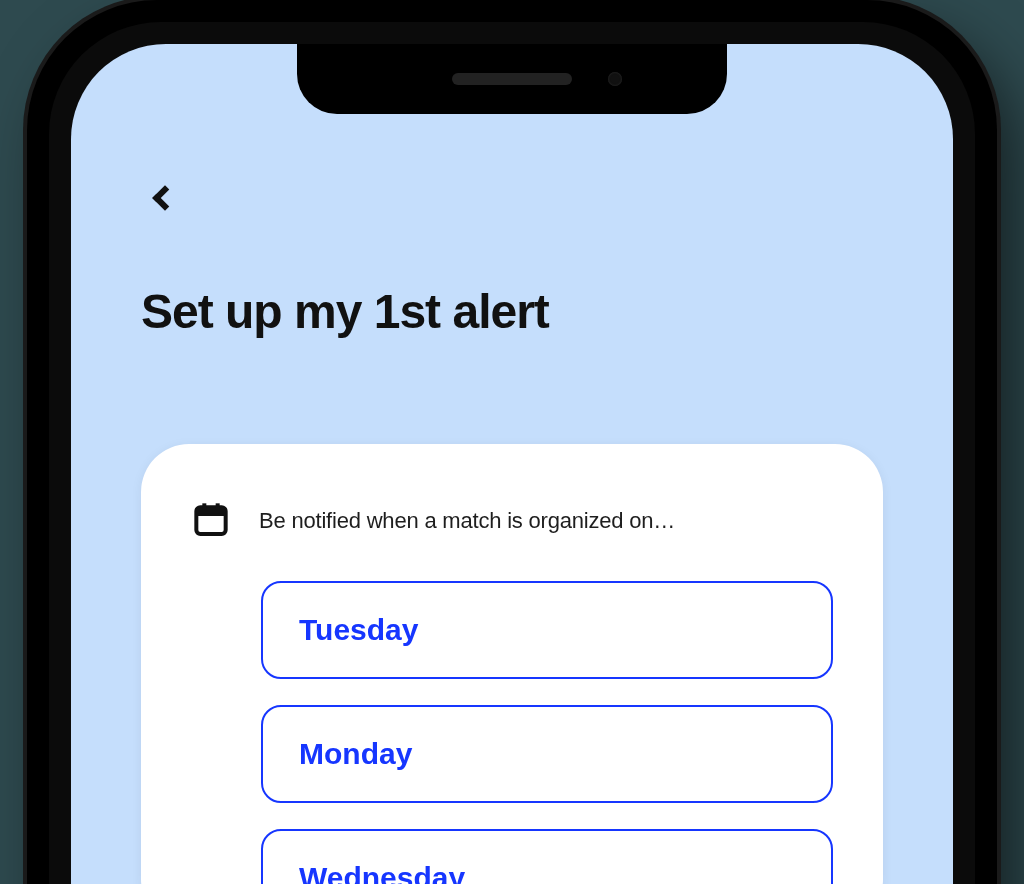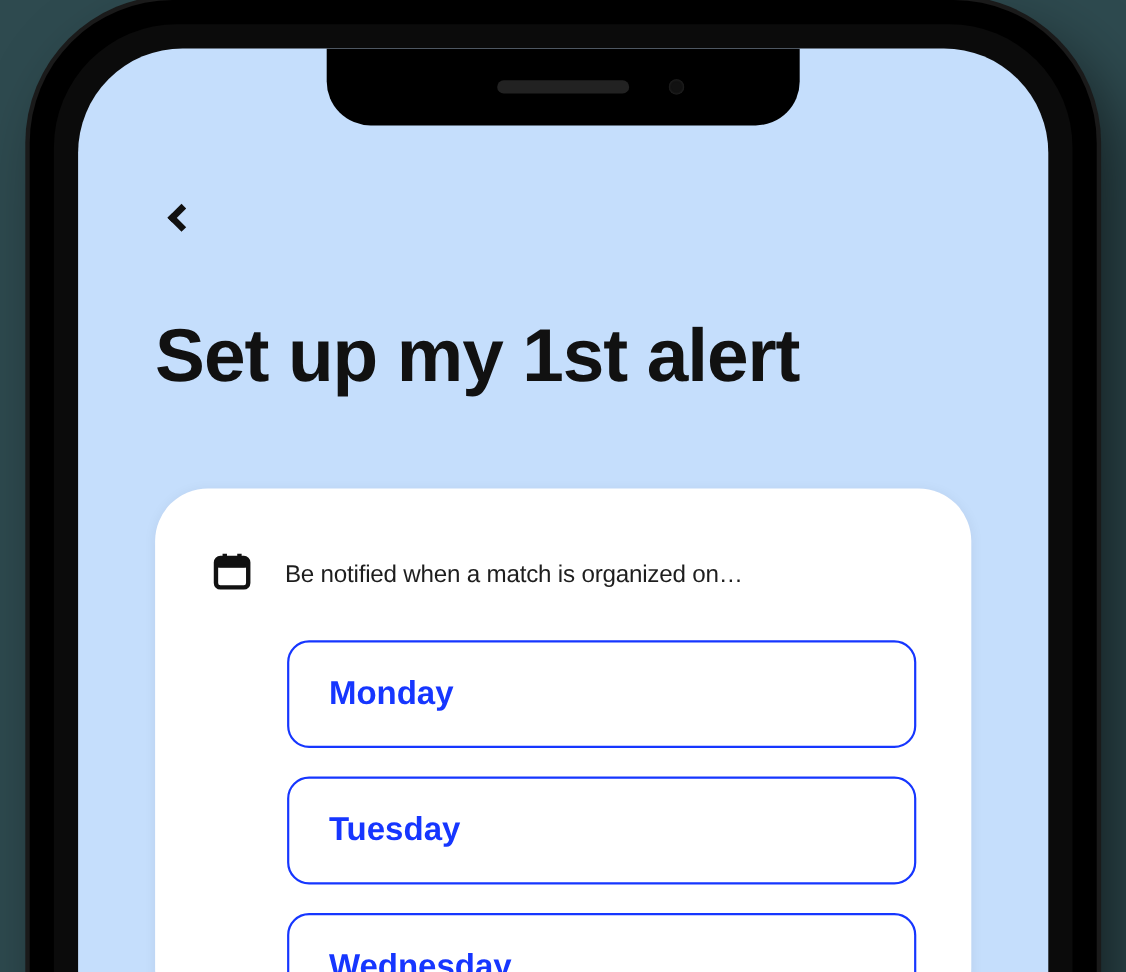--- a/index.html
+++ b/index.html
@@ -87,21 +87,21 @@
   .back-chevron {
     width: 18px; height: 18px;
     border-left: 6px solid #111;
     border-bottom: 6px solid #111;
     transform: rotate(45deg);
   }
 
   .page-title {
     position: absolute;
     left: 70px; top: 240px;
-    font-size: 68px;
+    font-size: 48px;
     font-weight: 800;
     letter-spacing: -1px;
     color: #111;
   }
 
   .card {
     position: absolute;
     left: 70px; right: 70px;
     top: 400px;
     background: #fff;
@@ -173,22 +173,22 @@
                 <rect x="3.2" y="5" width="17.6" height="5.2" fill="#111" stroke="none" rx="2.4"></rect>
                 <rect x="3.2" y="8.5" width="17.6" height="1.7" fill="#111" stroke="none"></rect>
                 <line x1="8" y1="2.6" x2="8" y2="6.4"></line>
                 <line x1="16" y1="2.6" x2="16" y2="6.4"></line>
               </svg>
             </span>
             <span class="card-header-text">Be notified when a match is organized on…</span>
           </div>
 
           <div class="options">
+            <button class="option">Tuesday</button>
             <button class="option">Monday</button>
-            <button class="option">Tuesday</button>
             <button class="option">Wednesday</button>
           </div>
         </div>
 
       </div>
     </div>
   </div>
 </div>
 
 </body></html>

